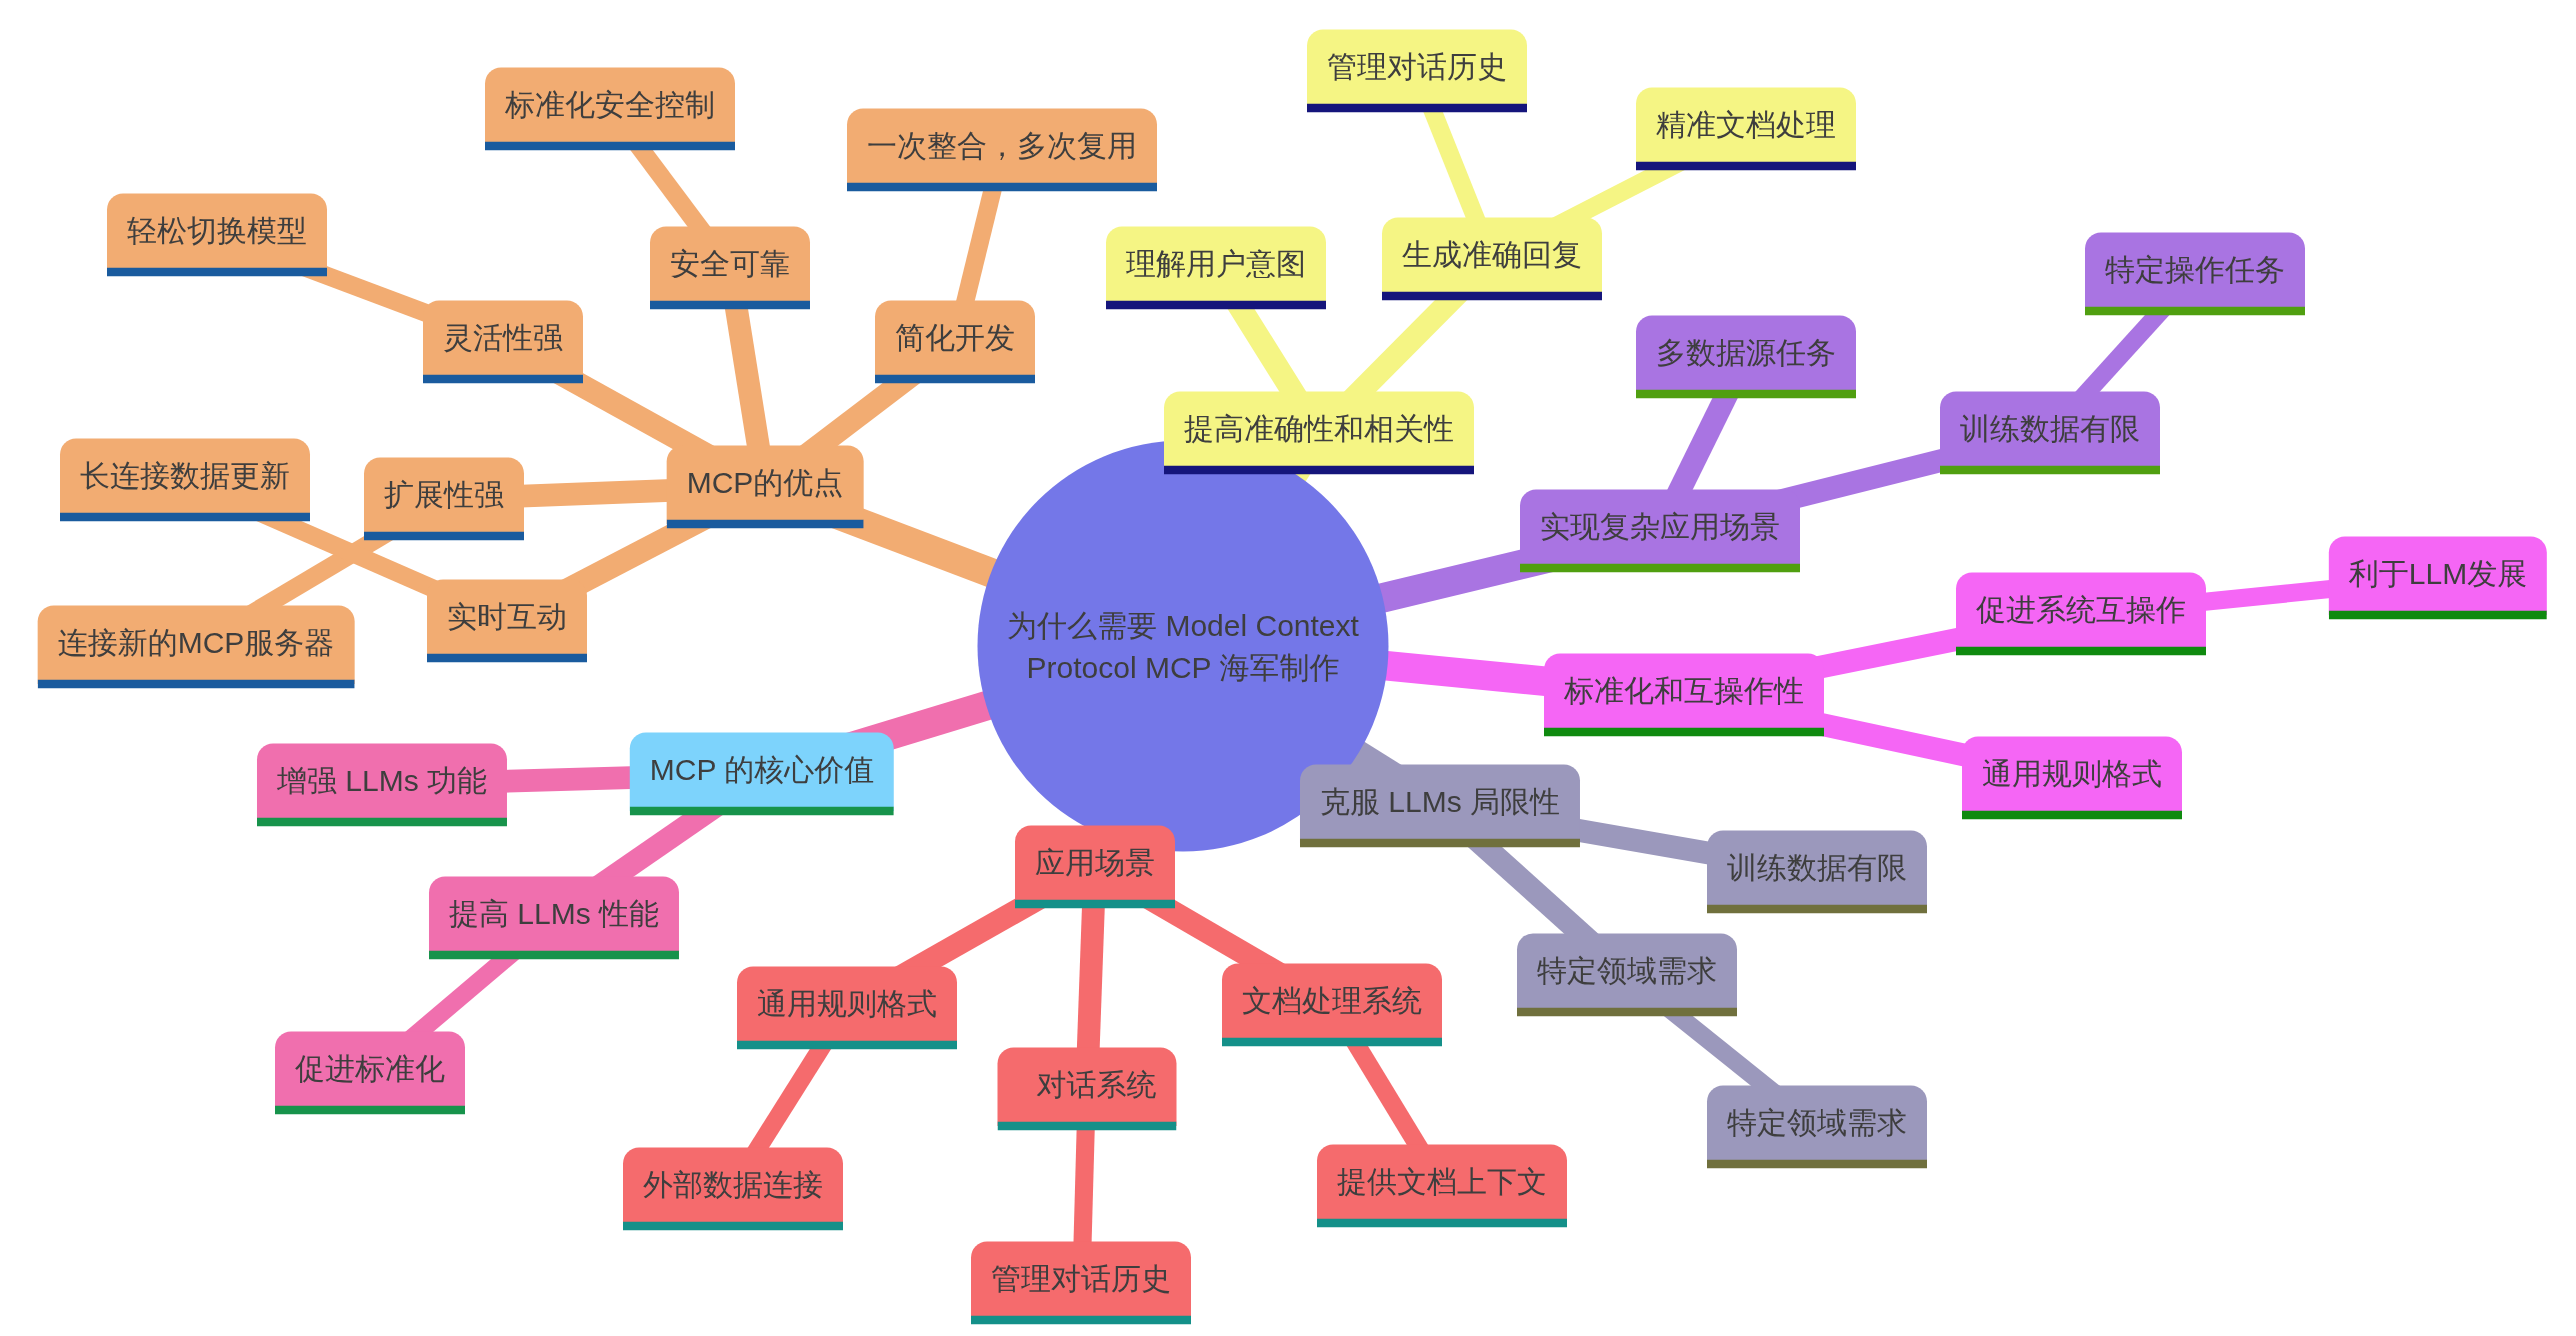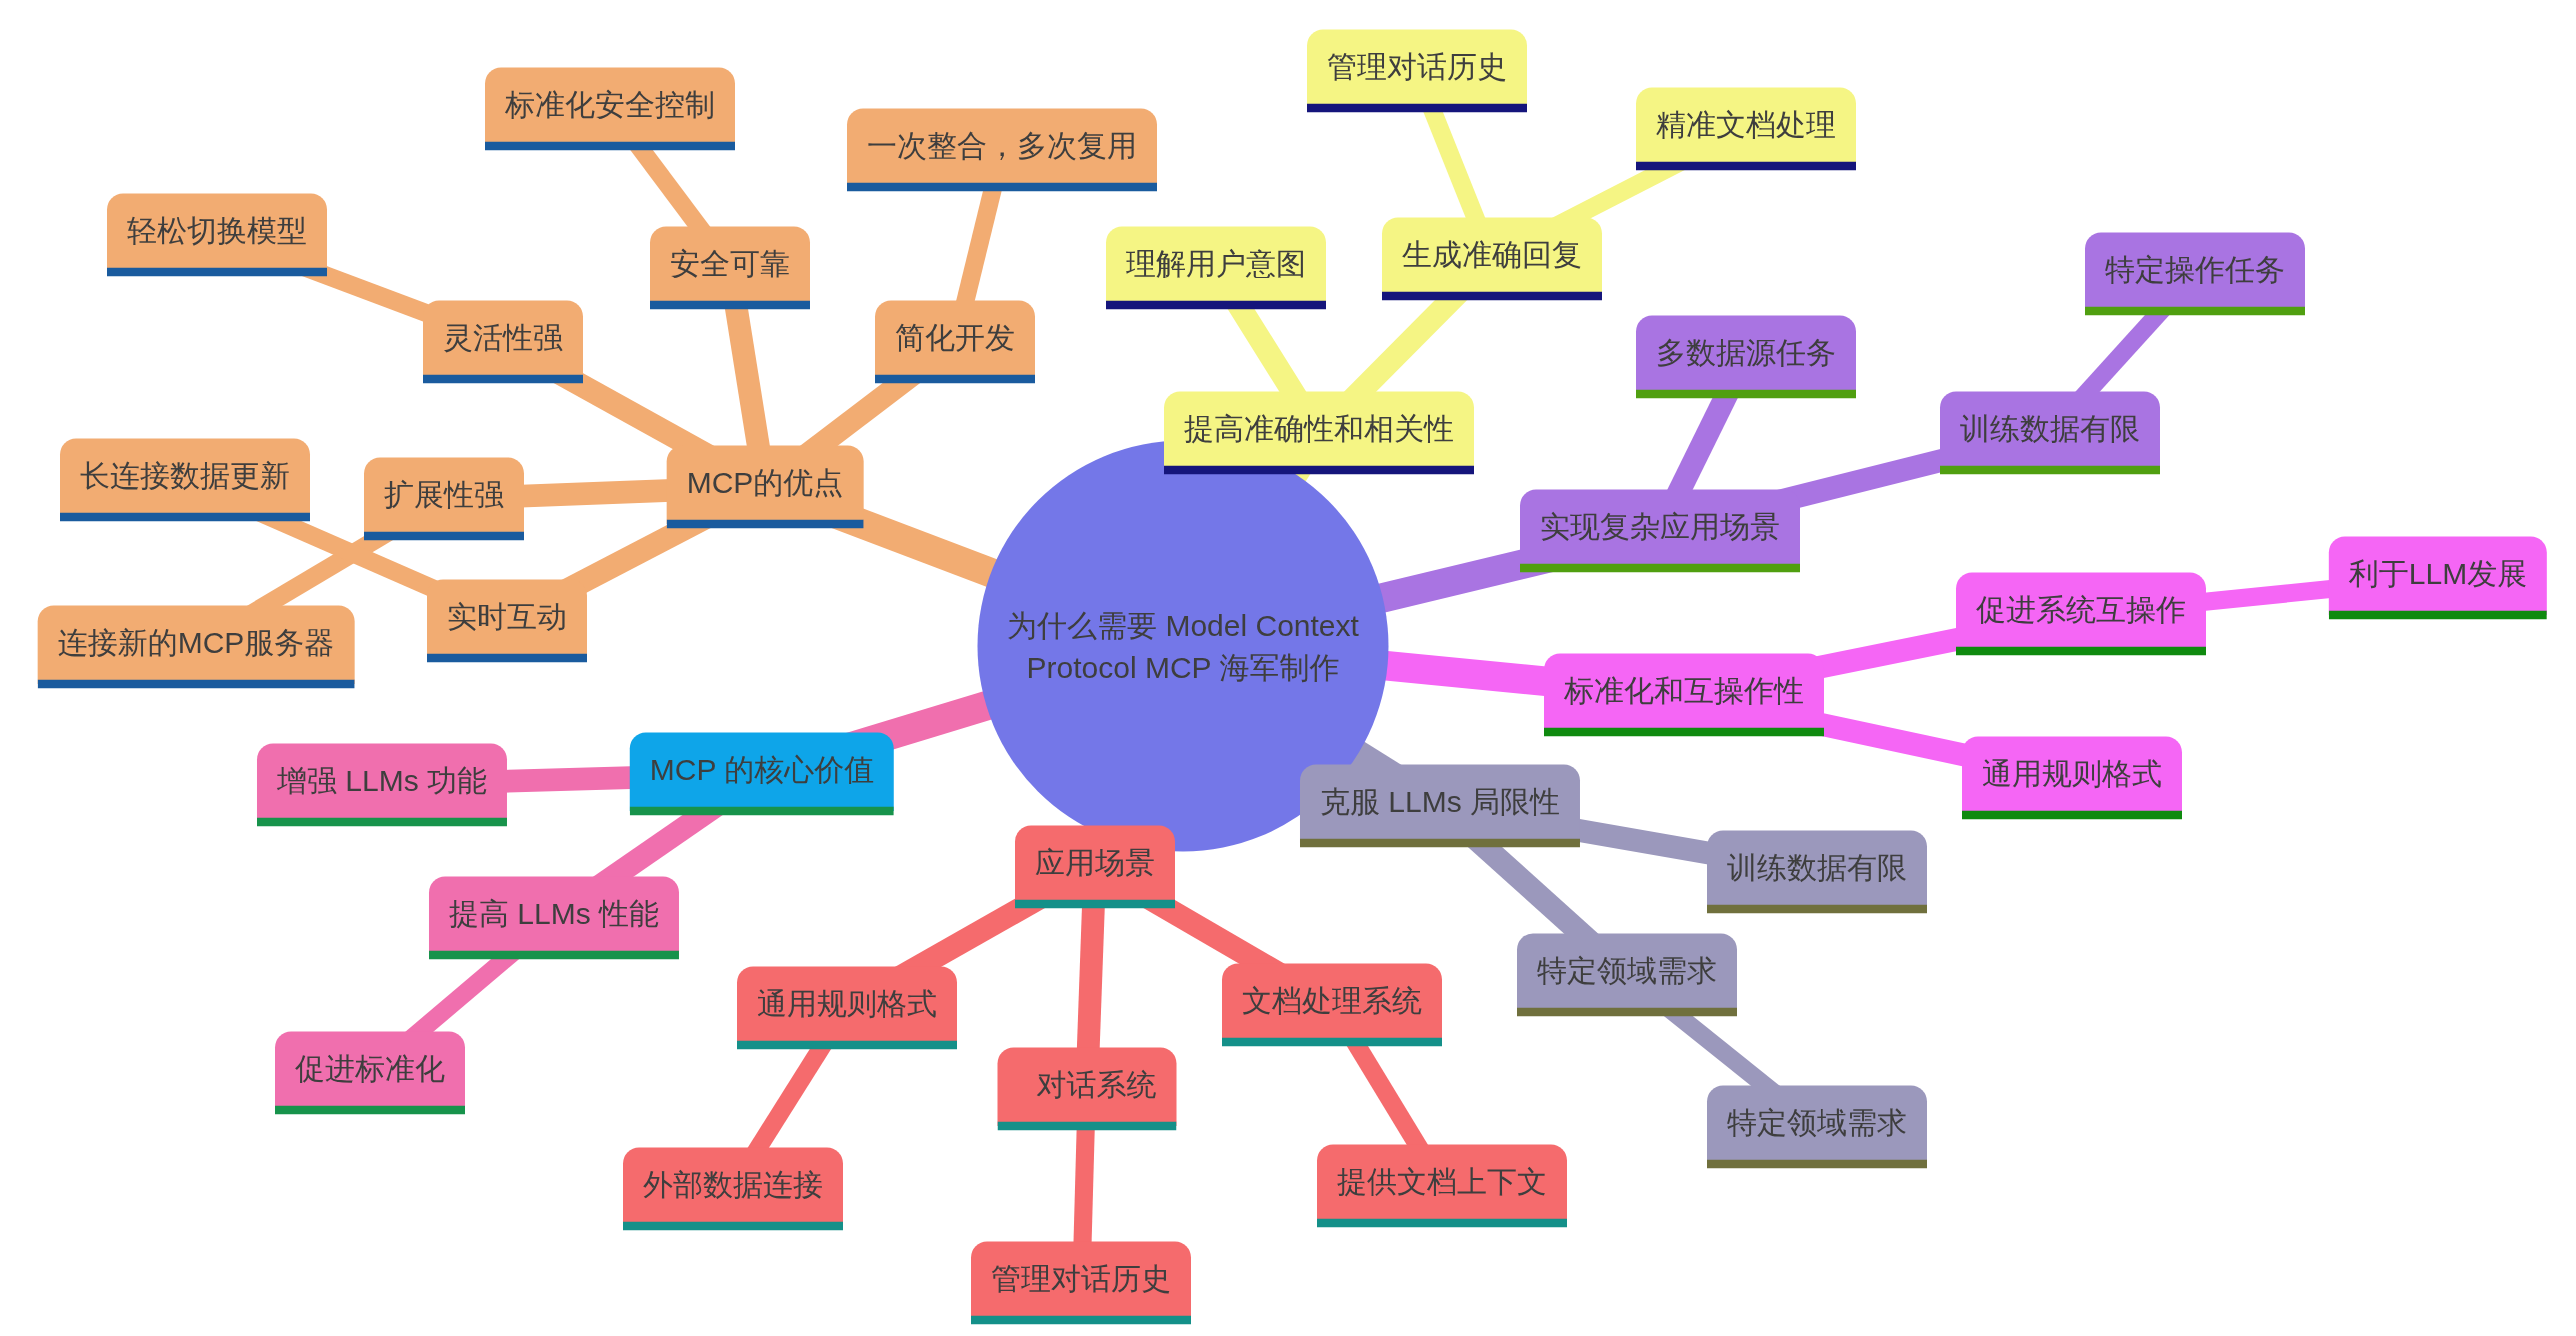--- a/index.html
+++ b/index.html
@@ -122,21 +122,21 @@
     <div class="node" style="left: 1417px; top: 71px; background: rgb(245, 245, 132); border-bottom-color: rgb(21, 21, 123);">管理对话历史</div>
     <div class="node" style="left: 1746px; top: 129px; background: rgb(245, 245, 132); border-bottom-color: rgb(21, 21, 123);">精准文档处理</div>
     <div class="node" style="left: 1660px; top: 531px; background: rgb(169, 116, 226); border-bottom-color: rgb(80, 159, 16);">实现复杂应用场景</div>
     <div class="node" style="left: 1746px; top: 357px; background: rgb(169, 116, 226); border-bottom-color: rgb(80, 159, 16);">多数据源任务</div>
     <div class="node" style="left: 2050px; top: 433px; background: rgb(169, 116, 226); border-bottom-color: rgb(80, 159, 16);">训练数据有限</div>
     <div class="node" style="left: 2195px; top: 274px; background: rgb(169, 116, 226); border-bottom-color: rgb(80, 159, 16);">特定操作任务</div>
     <div class="node" style="left: 1684px; top: 695px; background: rgb(245, 102, 245); border-bottom-color: rgb(15, 138, 15);">标准化和互操作性</div>
     <div class="node" style="left: 2081px; top: 614px; background: rgb(245, 102, 245); border-bottom-color: rgb(15, 138, 15);">促进系统互操作</div>
     <div class="node" style="left: 2072px; top: 778px; background: rgb(245, 102, 245); border-bottom-color: rgb(15, 138, 15);">通用规则格式</div>
     <div class="node" style="left: 2438px; top: 578px; background: rgb(245, 102, 245); border-bottom-color: rgb(15, 138, 15);">利于LLM发展</div>
-    <div class="node" style="left: 762px; top: 774px; background: #0ea5e9; border-bottom-color: rgb(23, 147, 75);">MCP 的核心价值</div>
+    <div class="node" style="left: 762px; top: 774px; background: #7dd3fc; border-bottom-color: rgb(23, 147, 75);">MCP 的核心价值</div>
     <div class="node" style="left: 382px; top: 785px; background: rgb(240, 111, 174); border-bottom-color: rgb(23, 147, 75);">增强 LLMs 功能</div>
     <div class="node" style="left: 554px; top: 918px; background: rgb(240, 111, 174); border-bottom-color: rgb(23, 147, 75);">提高 LLMs 性能</div>
     <div class="node" style="left: 370px; top: 1073px; background: rgb(240, 111, 174); border-bottom-color: rgb(23, 147, 75);">促进标准化</div>
     <div class="node" style="left: 1095px; top: 867px; background: rgb(245, 107, 109); border-bottom-color: rgb(20, 144, 137);">应用场景</div>
     <div class="node" style="left: 847px; top: 1008px; background: rgb(245, 107, 109); border-bottom-color: rgb(20, 144, 137);">通用规则格式</div>
     <div class="node" style="left: 1087px; top: 1089px; background: rgb(245, 107, 109); border-bottom-color: rgb(20, 144, 137); padding-left: 39px;">对话系统</div>
     <div class="node" style="left: 1332px; top: 1005px; background: rgb(245, 107, 109); border-bottom-color: rgb(20, 144, 137);">文档处理系统</div>
     <div class="node" style="left: 733px; top: 1189px; background: rgb(245, 107, 109); border-bottom-color: rgb(20, 144, 137);">外部数据连接</div>
     <div class="node" style="left: 1081px; top: 1283px; background: rgb(245, 107, 109); border-bottom-color: rgb(20, 144, 137);">管理对话历史</div>
     <div class="node" style="left: 1442px; top: 1186px; background: rgb(245, 107, 109); border-bottom-color: rgb(20, 144, 137);">提供文档上下文</div>

